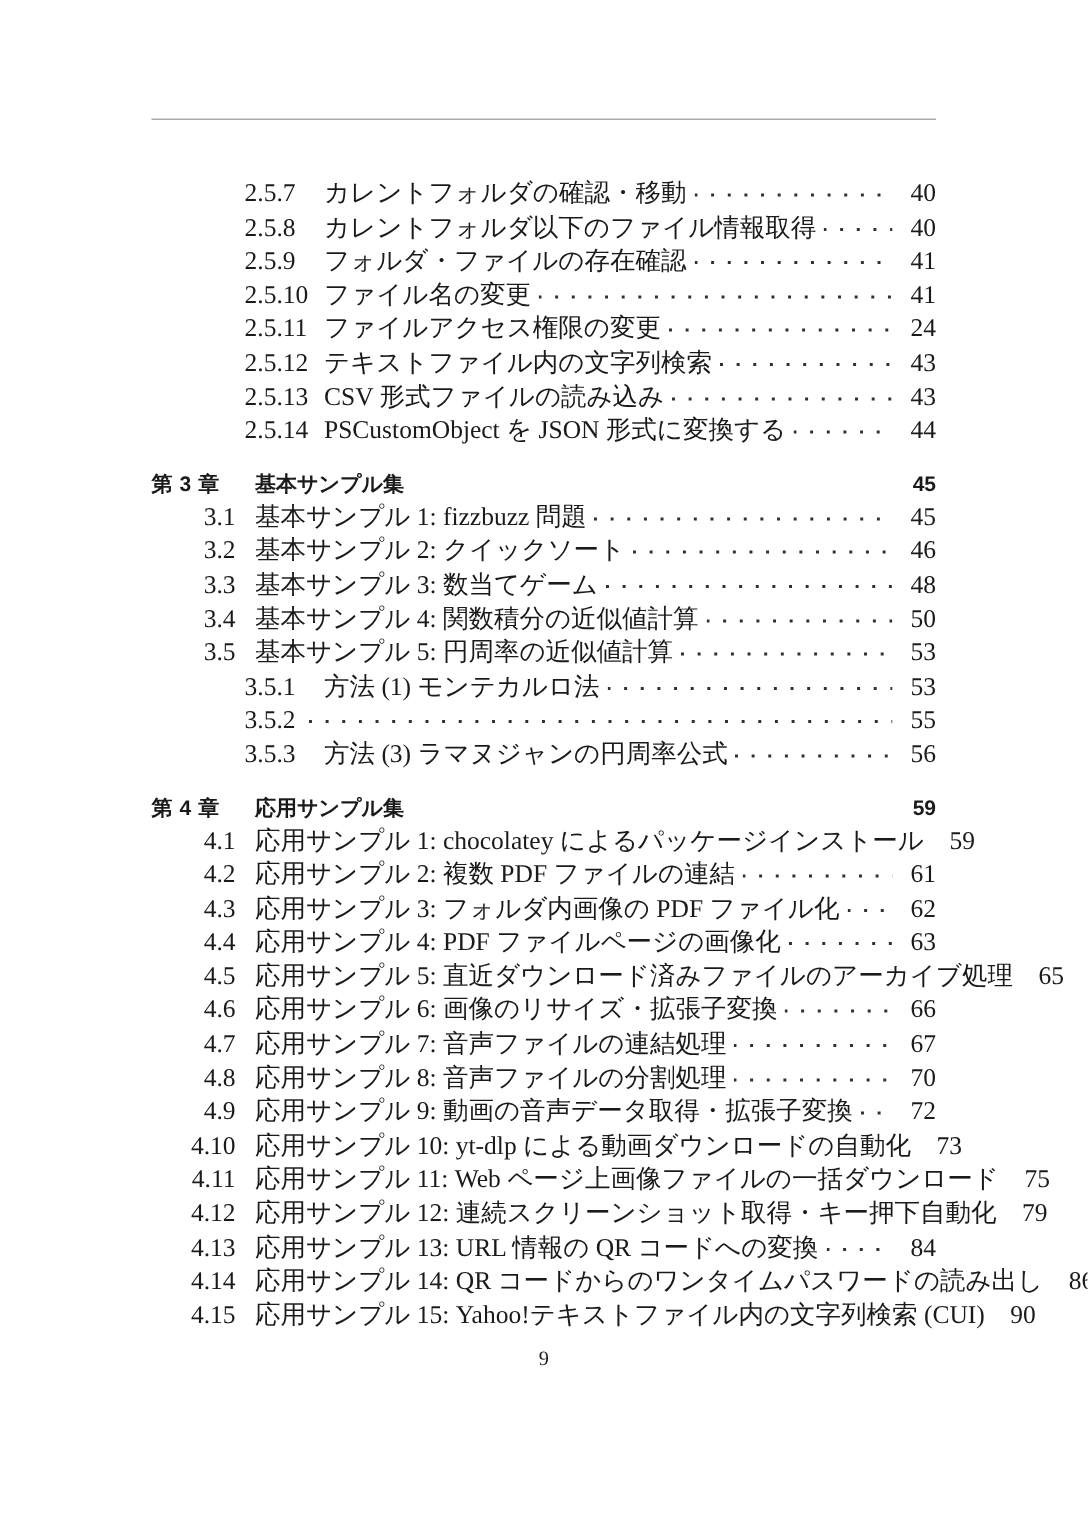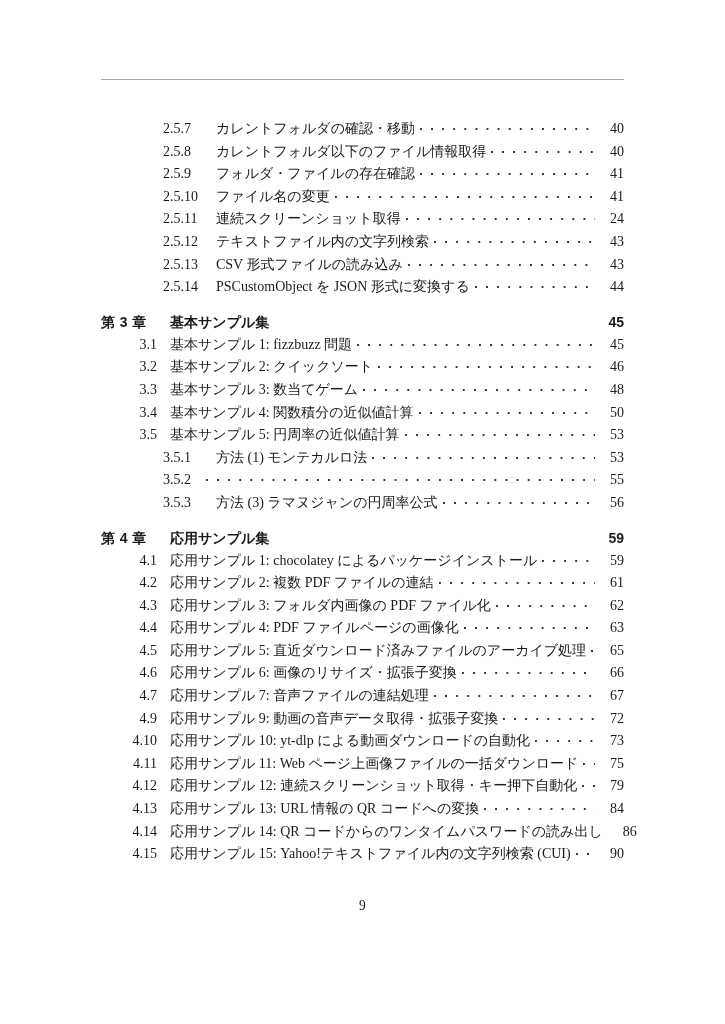--- a/index.html
+++ b/index.html
@@ -38,21 +38,21 @@
     top: 118px;
     width: 523px;
   }
 
   
   .toc-row {
     display: flex;
     align-items: baseline;
     height: 22.6px;
     line-height: 22.6px;
-    font-size: 14px;
+    font-size: 17px;
     white-space: nowrap;
     font-family: Liberation Serif, serif;
   }
 
   .num {
     flex: 0 0 auto;
     text-align: right;
     font-variant-numeric: lining-nums;
   }
 
@@ -149,21 +149,21 @@
         <span class="page">41</span>
       </div>
       <div class="toc-row lvl-sub">
         <span class="num">2.5.10</span>
         <span class="title">ファイル名の変更</span>
         <span class="leader"></span>
         <span class="page">41</span>
       </div>
       <div class="toc-row lvl-sub">
         <span class="num">2.5.11</span>
-        <span class="title">連続スクリーンショット取得</span>
+        <span class="title">ファイルアクセス権限の変更</span>
         <span class="leader"></span>
         <span class="page">24</span>
       </div>
       <div class="toc-row lvl-sub">
         <span class="num">2.5.12</span>
         <span class="title">テキストファイル内の文字列検索</span>
         <span class="leader"></span>
         <span class="page">43</span>
       </div>
       <div class="toc-row lvl-sub">
@@ -273,20 +273,26 @@
         <span class="leader"></span>
         <span class="page">66</span>
       </div>
       <div class="toc-row lvl-section">
         <span class="num">4.7</span>
         <span class="title">応用サンプル 7: 音声ファイルの連結処理</span>
         <span class="leader"></span>
         <span class="page">67</span>
       </div>
       <div class="toc-row lvl-section">
+        <span class="num">4.8</span>
+        <span class="title">応用サンプル 8: 音声ファイルの分割処理</span>
+        <span class="leader"></span>
+        <span class="page">70</span>
+      </div>
+      <div class="toc-row lvl-section">
         <span class="num">4.9</span>
         <span class="title">応用サンプル 9: 動画の音声データ取得・拡張子変換</span>
         <span class="leader"></span>
         <span class="page">72</span>
       </div>
       <div class="toc-row lvl-section">
         <span class="num">4.10</span>
         <span class="title">応用サンプル 10: yt-dlp による動画ダウンロードの自動化</span>
         <span class="leader"></span>
         <span class="page">73</span>

